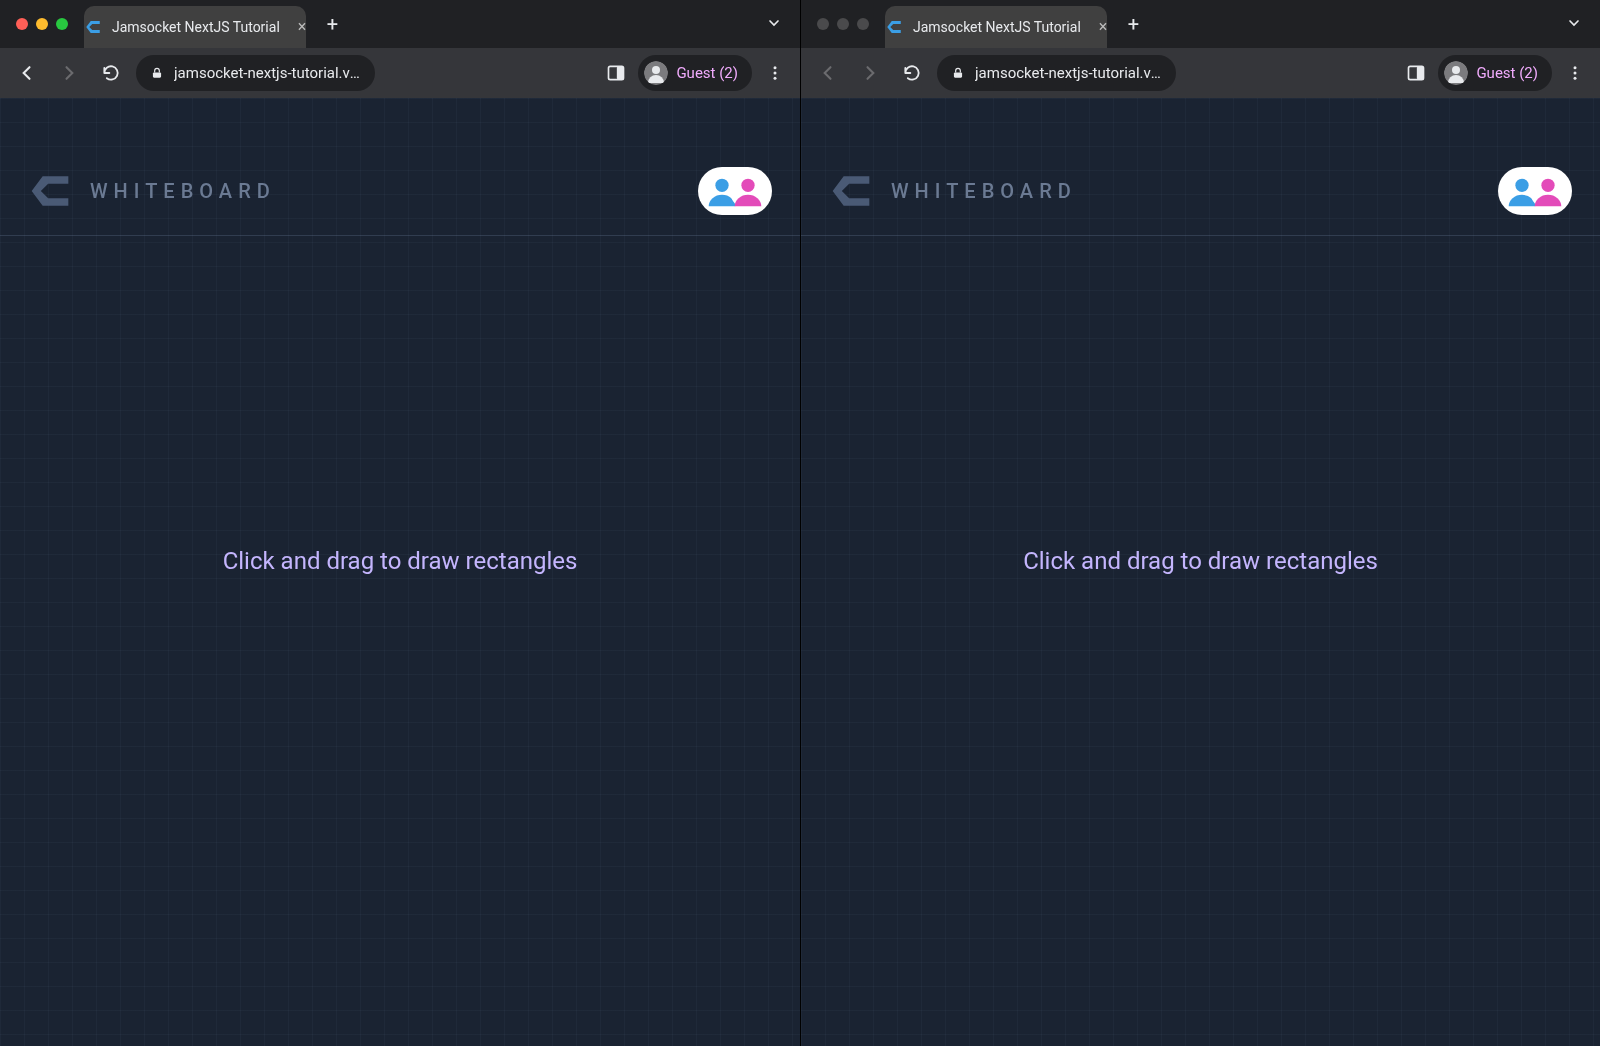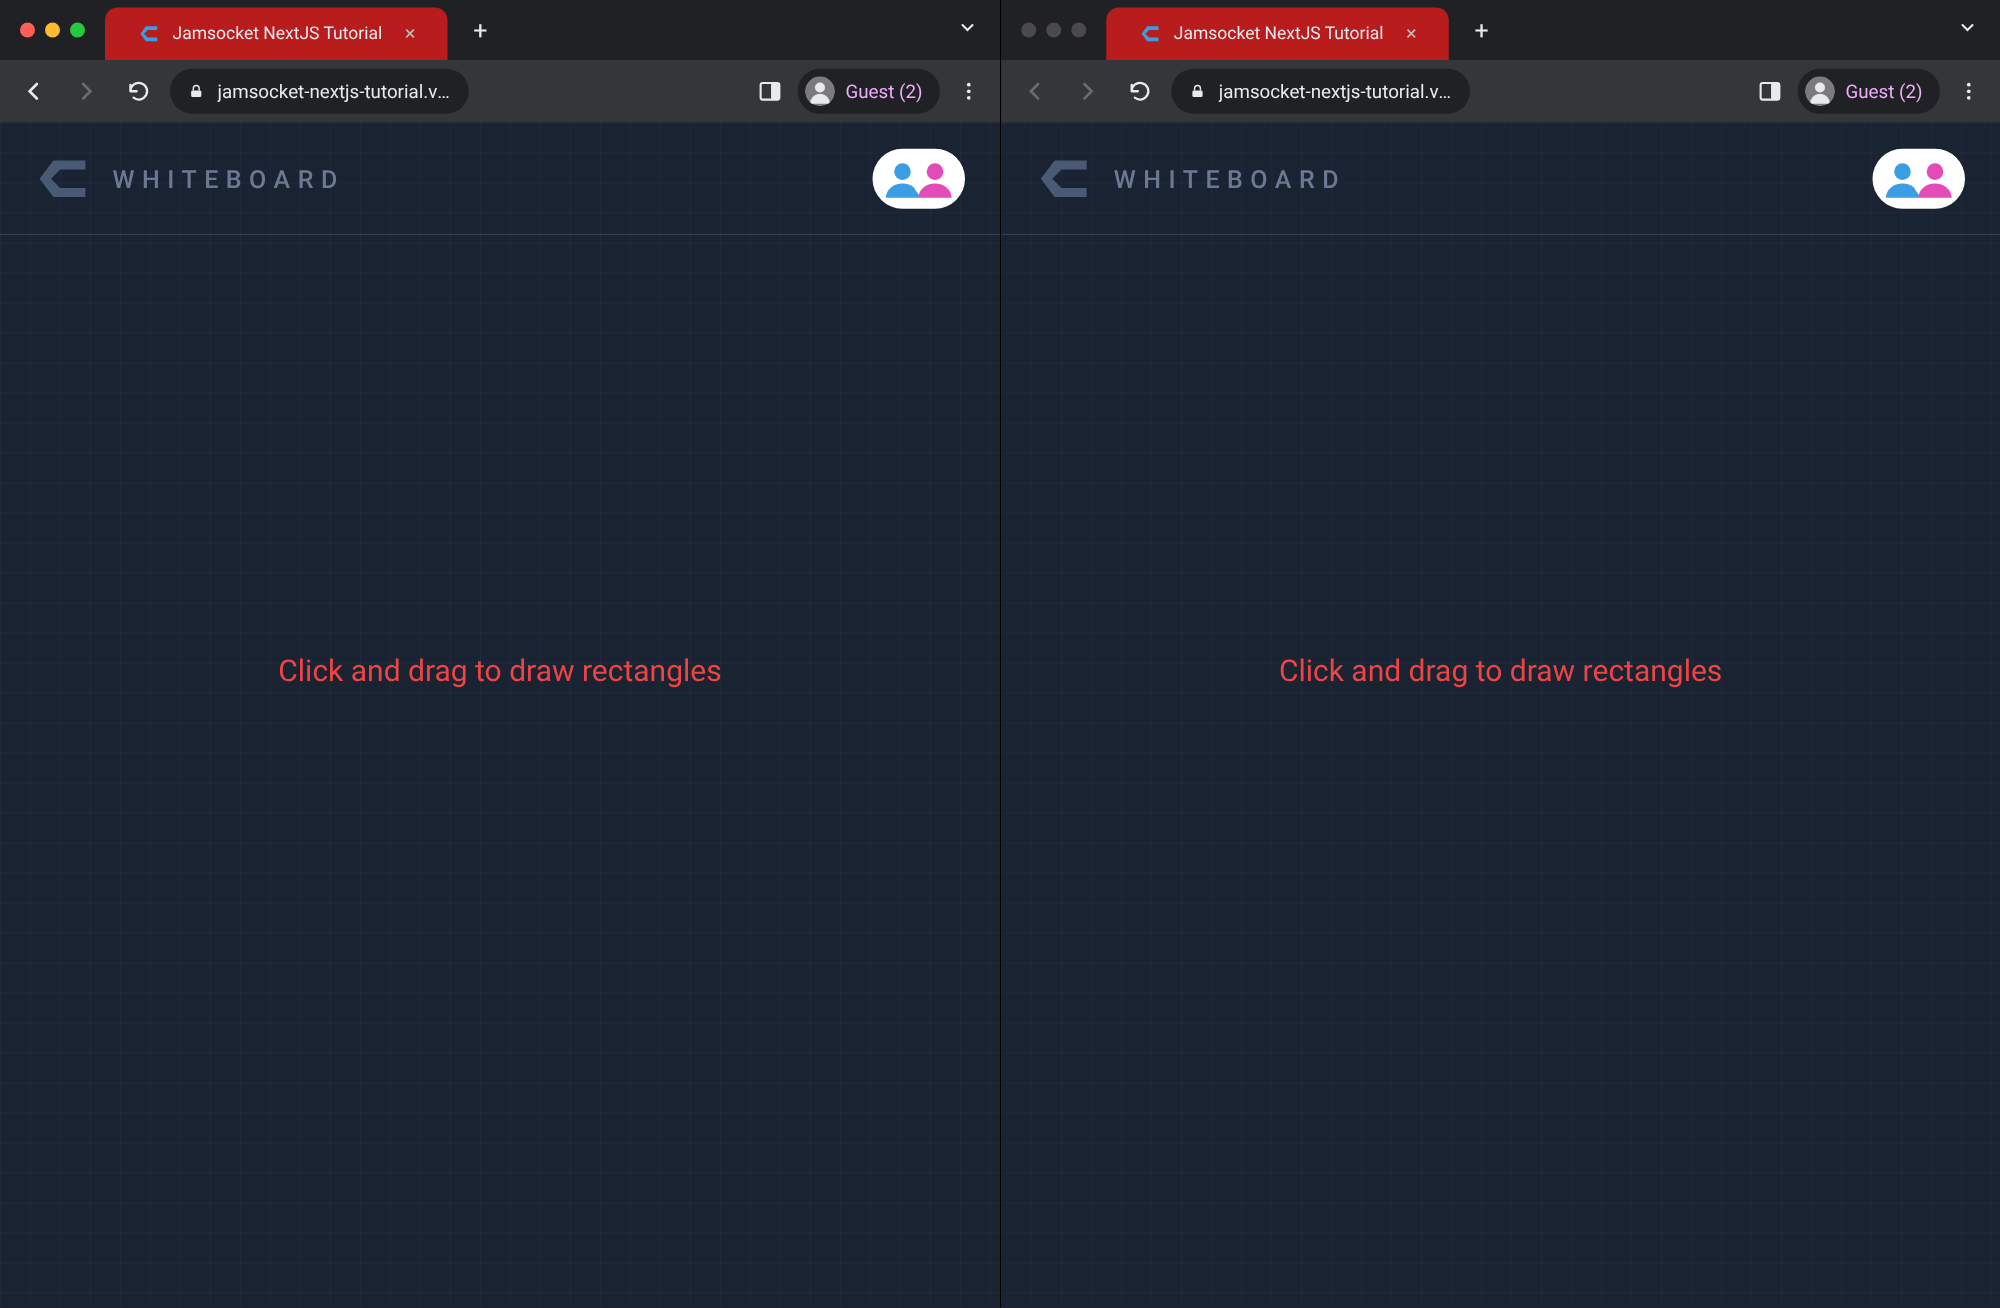--- a/index.html
+++ b/index.html
@@ -33,23 +33,23 @@
       width: 12px; height: 12px; border-radius: 50%;
     }
     .tl-red { background: #ff5f57; }
     .tl-yellow { background: #febc2e; }
     .tl-green { background: #28c840; }
     .tl-dim { background: #4a4a4c; }
 
     .tab {
       display: flex;
       align-items: center;
-      background: #b91c1c;
+      background: #404040;
       border-radius: 10px 10px 0 0;
-      padding: 8px 26px;
+      padding: 8px 0;
       color: #e8eaed;
       font-size: 14px;
       gap: 10px;
       max-width: 280px;
       margin-top: 6px;
       height: 42px;
     }
     .tab .favicon svg { width: 18px; height: 18px; display:block; }
     .tab .title { white-space: nowrap; overflow: hidden; text-overflow: ellipsis; flex:1; }
     .tab .close { color: #bbb; font-size: 16px; line-height: 1; margin-left:8px; }
@@ -146,20 +146,21 @@
     }
 
     .app-header {
       display:flex;
       align-items:center;
       height:90px;
       padding:0 28px;
       border-bottom:1px solid rgba(120,140,170,0.25);
       position:relative;
       z-index:1;
+      margin-top:48px;
     }
     .app-logo {
       width:44px; height:44px;
       display:flex; align-items:center; justify-content:center;
       margin-right:18px;
     }
     .app-logo svg { width:44px; height:44px; }
     .app-title {
       color:#6b7a93;
       font-size:20px;
@@ -185,21 +186,21 @@
 
     .canvas-area {
       flex:1;
       display:flex;
       align-items:center;
       justify-content:center;
       position:relative;
       z-index:1;
     }
     .placeholder-text {
-      color:#ef4444;
+      color:#c4b5fd;
       font-size:24px;
       font-weight:400;
       transform: translateY(-80px);
     }
   </style>
 </head>
 <body>
 
 <div class="window left">
   <div class="tab-bar">

